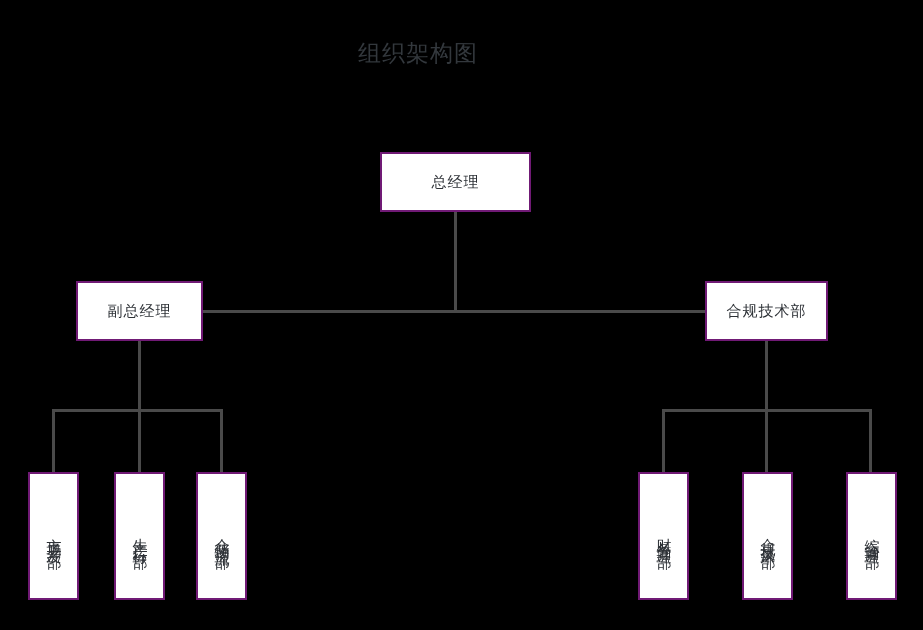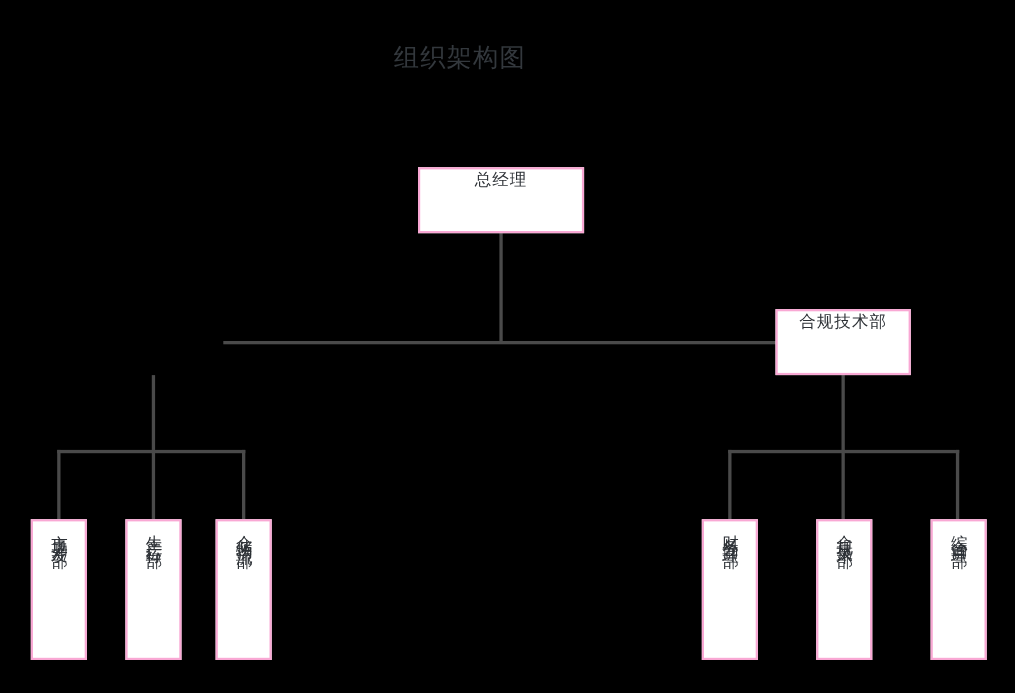--- a/index.html
+++ b/index.html
@@ -41,23 +41,23 @@
     background: #4a4a4a;
   }
   .line.v { width: 3px; }
   .line.h { height: 3px; }
 
   
   .node {
     position: absolute;
     box-sizing: border-box;
     background: #ffffff;
-    border: 2px solid #f9a8d4;
+    border: 2px solid #701a75;
     display: flex;
-    align-items: flex-start;
+    align-items: center;
     justify-content: center;
     color: #2d3136;
   }
   .node .node-label {
     font-size: 15px;
     line-height: 19px;
     color: #2d3136;
     text-align: center;
     white-space: nowrap;
   }
@@ -99,20 +99,23 @@
   <div class="line h" style="left:662px; top:409px; width:210px;"></div>
 
   <div class="line v" style="left:662px; top:409px; height:63px;"></div>
   <div class="line v" style="left:765px; top:409px; height:63px;"></div>
   <div class="line v" style="left:869px; top:409px; height:63px;"></div>
 
   <div class="node wide" style="left:380px; top:152px; width:151px; height:60px;">
     <span class="node-label">总经理</span>
   </div>
 
+  <div class="node wide" style="left:76px; top:281px; width:127px; height:60px;">
+    <span class="node-label">副总经理</span>
+  </div>
 
   <div class="node wide" style="left:705px; top:281px; width:123px; height:60px;">
     <span class="node-label">合规技术部</span>
   </div>
 
   <div class="node tall" style="left:28px; top:472px; width:51px; height:128px;">
     <span class="node-label">市场开发部</span>
   </div>
 
   <div class="node tall" style="left:114px; top:472px; width:51px; height:128px;">

